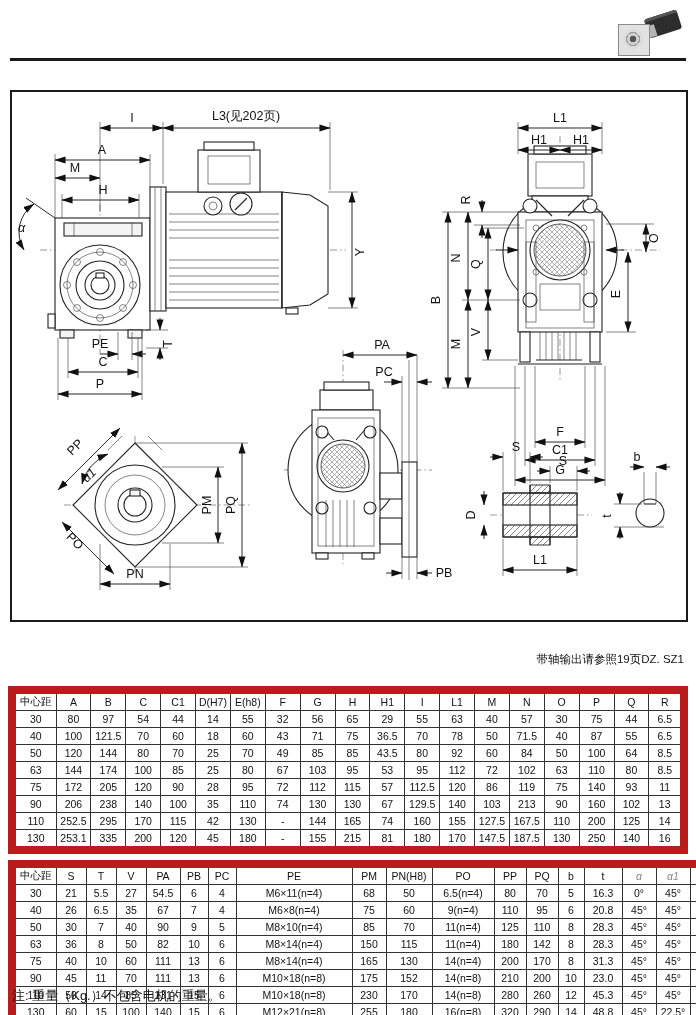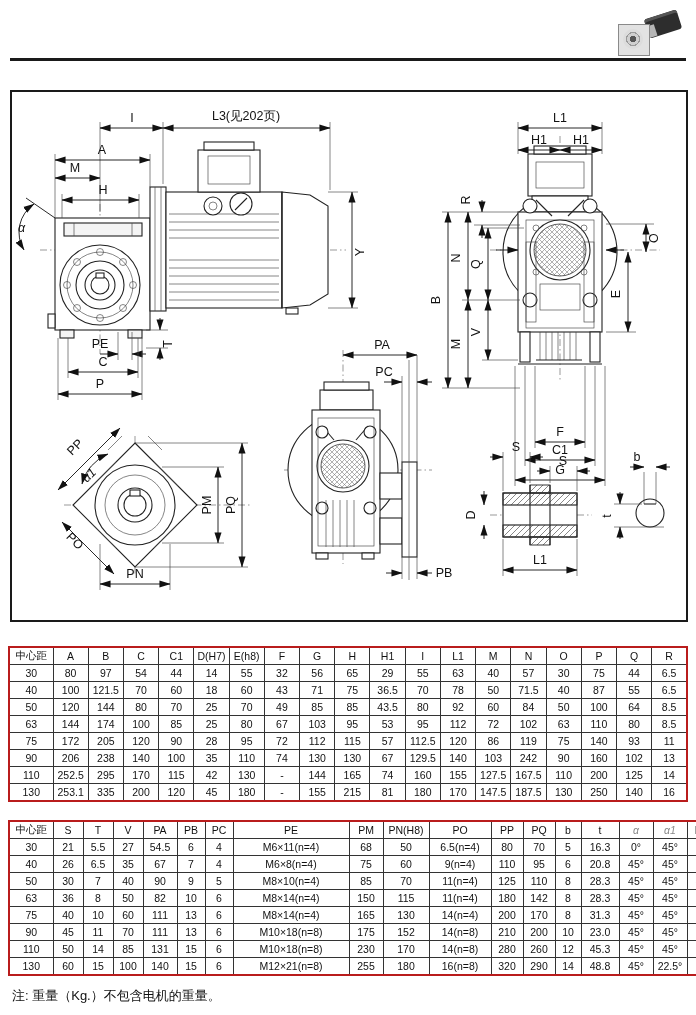--- a/index.html
+++ b/index.html
@@ -20,21 +20,21 @@
   .ln{stroke:#222;stroke-width:1.1;fill:none;}
   .lnf{stroke:#222;stroke-width:1.1;fill:#fff;}
   .lng{stroke:#222;stroke-width:1.1;fill:#f4f4f4;}
   .thin{stroke:#444;stroke-width:0.65;fill:none;}
   .dim{stroke:#111;stroke-width:0.9;fill:none;}
   .cl{stroke:#555;stroke-width:0.6;stroke-dasharray:7 3 1.5 3;fill:none;}
   
   #ref-note{top:652px;right:12px;font-size:11.5px;}
   #bottom-note{top:987px;left:12px;font-size:13px;}
   
-  table{border-collapse:collapse;table-layout:fixed;width:680px;border:2px solid #b91c1c;background:#fff;}
+  table{border-collapse:collapse;table-layout:fixed;width:680px;border:8px solid #b91c1c;background:#fff;margin-top:40px;}
   th,td{border:1px solid #333;text-align:center;font-size:10.5px;font-weight:normal;padding:0;height:16px;white-space:nowrap;overflow:hidden;}
   #table1{position:absolute;top:646px;left:8px;}
   #table2{position:absolute;top:820px;left:8px;}
   #table2 th:nth-child(16),#table2 th:nth-child(17){color:#8a8a8a;font-style:italic;}
 </style>
 </head>
 <body>
 
 <div class="abs" id="top-rule"></div>
 <div class="abs" id="page-title">尺寸</div>
@@ -557,21 +557,21 @@
         <td>100</td>
         <td>35</td>
         <td>110</td>
         <td>74</td>
         <td>130</td>
         <td>130</td>
         <td>67</td>
         <td>129.5</td>
         <td>140</td>
         <td>103</td>
-        <td>242</td>
+        <td>213</td>
         <td>90</td>
         <td>160</td>
         <td>102</td>
         <td>13</td>
       </tr>
       <tr>
         <td>110</td>
         <td>252.5</td>
         <td>295</td>
         <td>170</td>

